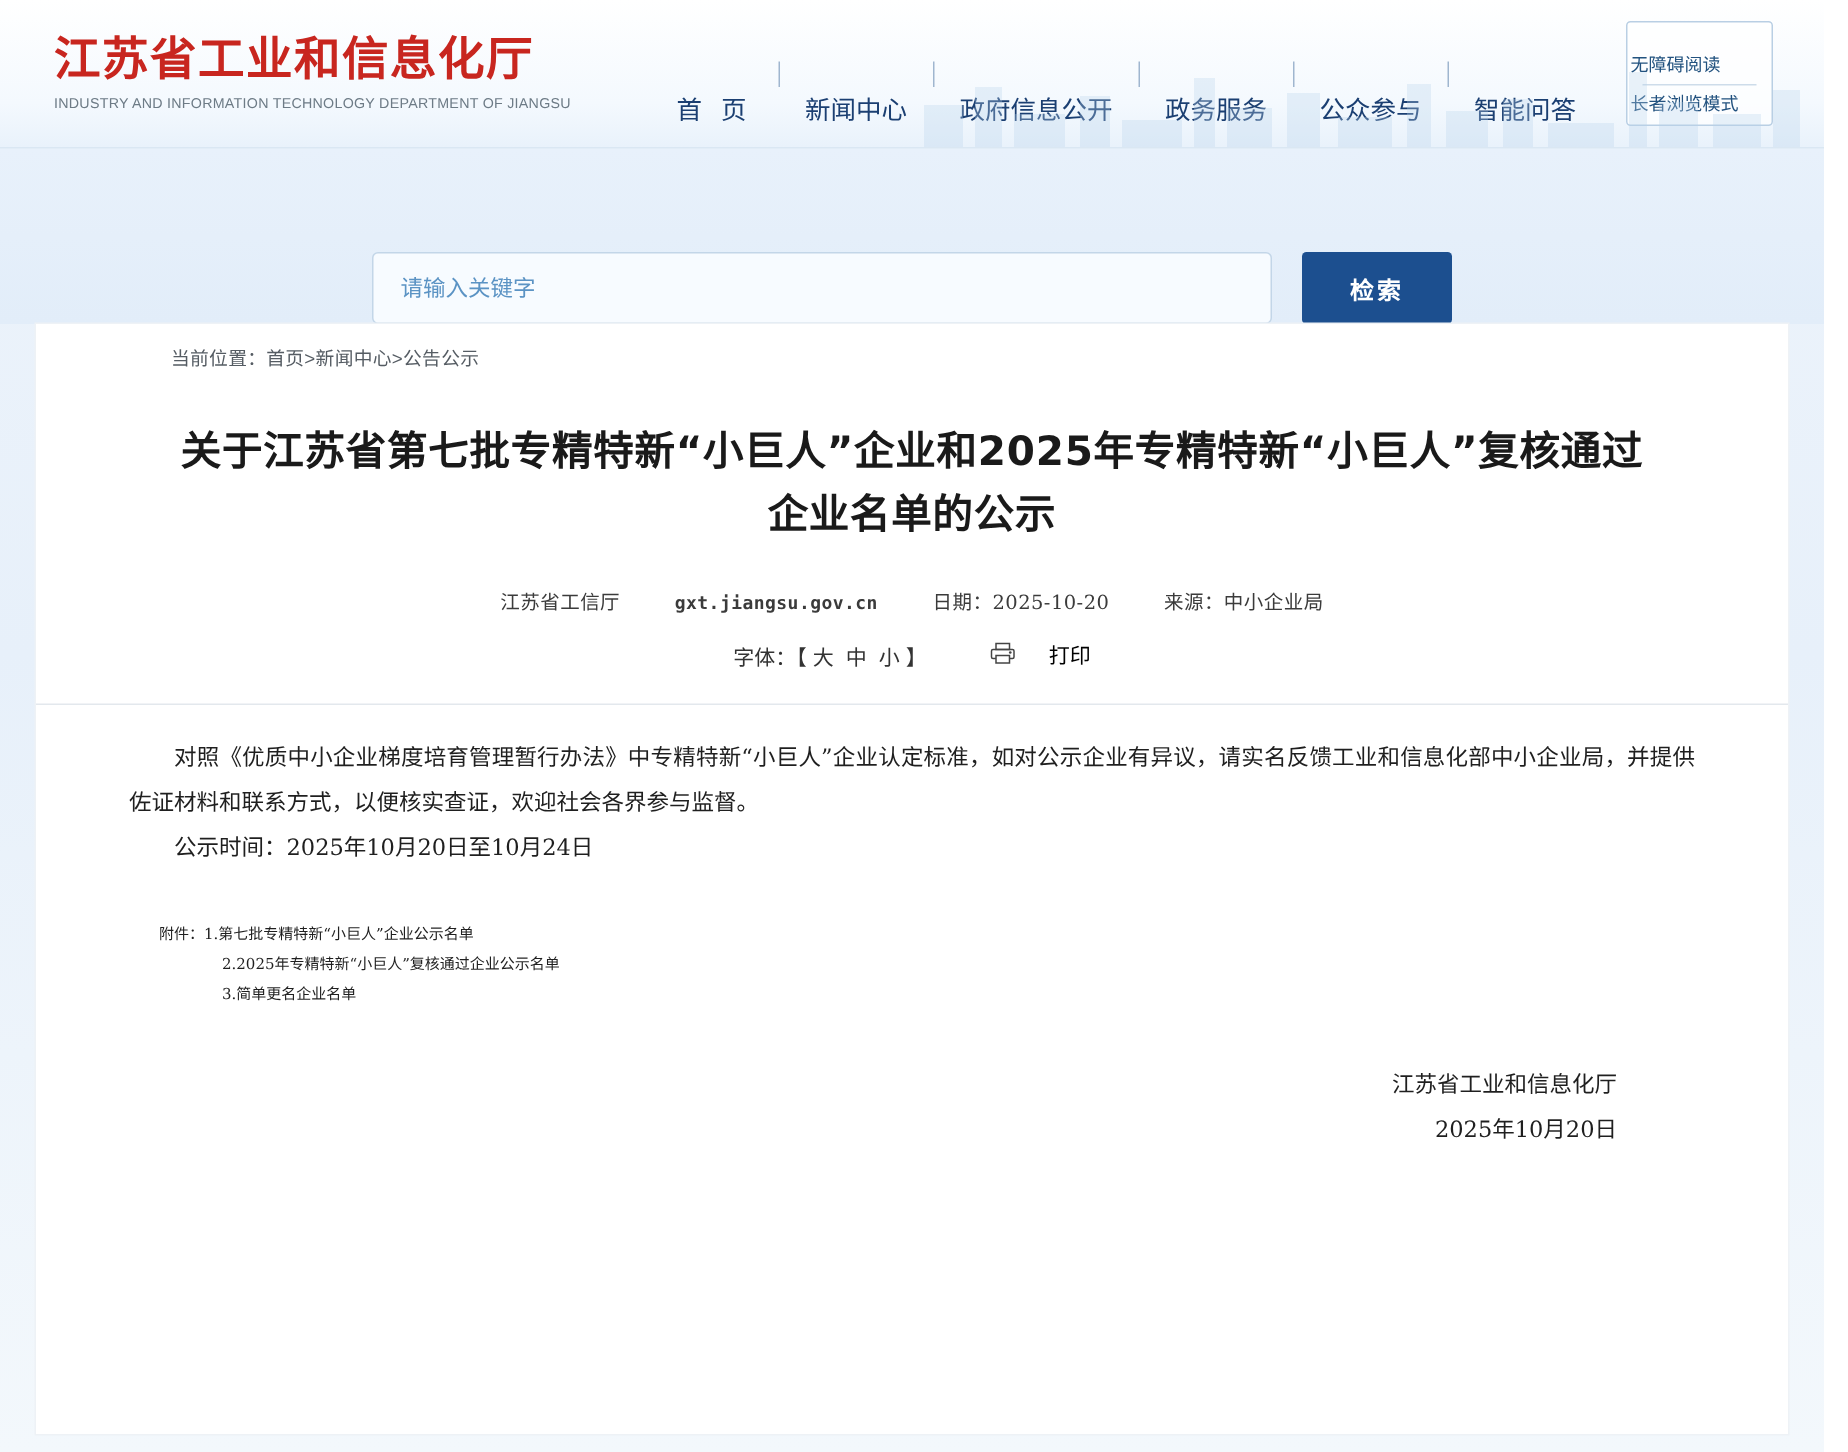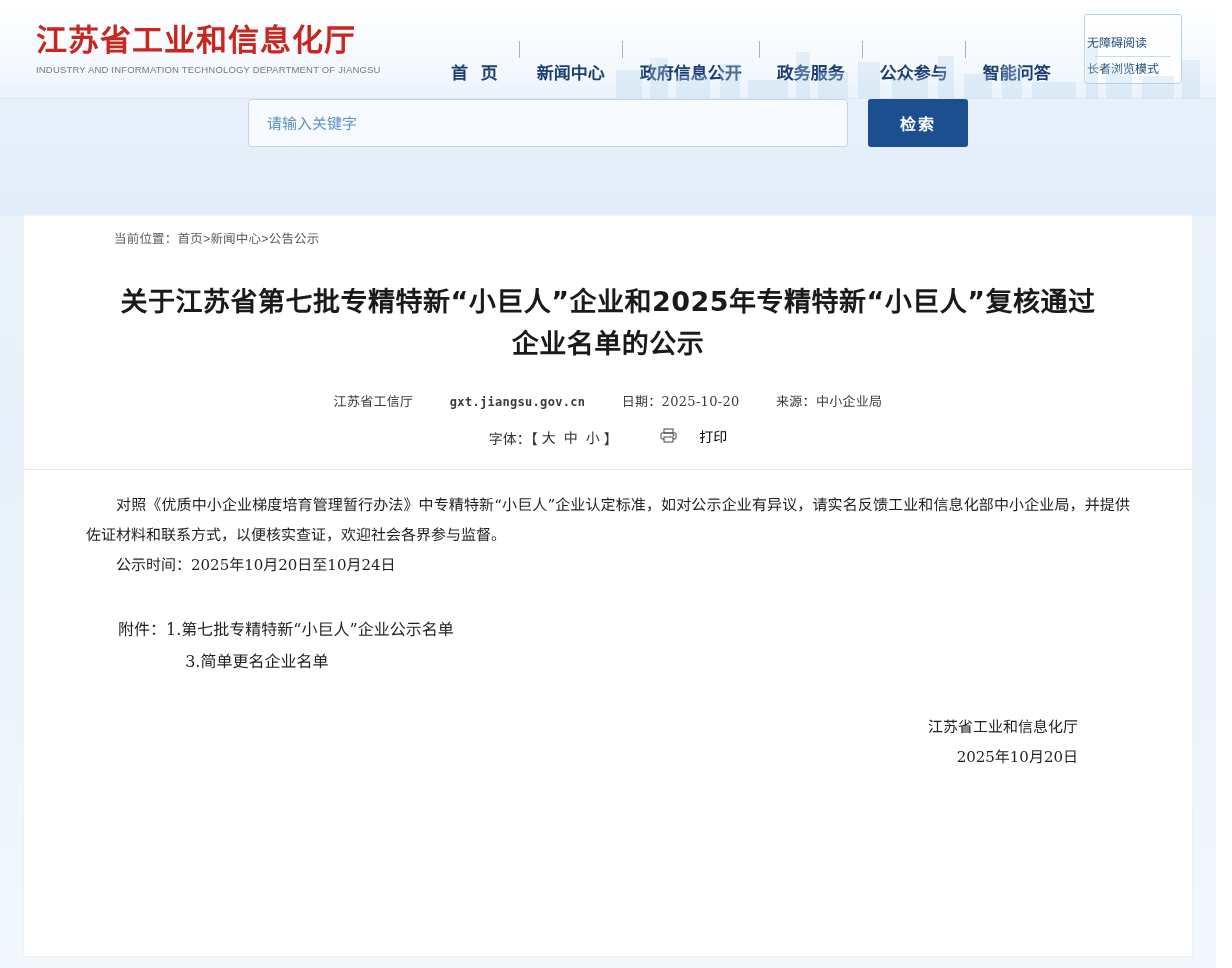--- a/index.html
+++ b/index.html
@@ -56,21 +56,21 @@
     white-space: nowrap;
   }
   .nav {
     display: flex;
     align-items: center;
     margin-left: 34px;
     flex: 1;
   }
   .nav-item {
     font-size: 17px;
-    font-weight: bold;
+    font-weight: normal;
     color: #1b3f72;
     padding: 0 17px;
     white-space: nowrap;
     cursor: pointer;
     margin-top: 44px;
   }
   .nav-item:first-child { letter-spacing: 4px; }
   .nav-sep {
     width: 1px;
     height: 17px;
@@ -97,21 +97,21 @@
     height: 1px;
     background: #cddcea;
     margin: 4px 8px;
   }
 
   
   .searchbar {
     height: 118px;
     background: linear-gradient(to bottom, #e8f1fb, #e2edf9);
     display: flex;
-    align-items: flex-start;
+    align-items: flex-end;
     justify-content: center;
     gap: 20px;
     border-top: 1px solid #dae7f3;
   }
   .search-input {
     width: 600px;
     height: 48px;
     border: 1px solid #c3d6e8;
     background: #f7fbff;
     border-radius: 4px;
@@ -199,21 +199,21 @@
     font-size: 15px;
     color: #1f1f1f;
     line-height: 2.0;
     padding: 20px 6px 0;
     text-align: justify;
   }
   .body-text p { margin: 0; }
   .body-text p.indent { text-indent: 2em; }
   .attach-block {
     font-family: "DejaVu Serif", serif;
-    font-size: 16px;
+    font-size: 10px;
     line-height: 2.0;
     color: #1f1f1f;
     padding: 34px 6px 0;
   }
   .attach-block .att-line { text-indent: 2em; }
   .attach-block .att-line.sub { text-indent: 6.2em; }
   .sign {
     font-family: "DejaVu Serif", serif;
     font-size: 15px;
     color: #1f1f1f;
@@ -309,20 +309,21 @@
 
     <div class="divider"></div>
 
     <div class="body-text">
       <p class="indent">对照《优质中小企业梯度培育管理暂行办法》中专精特新“小巨人”企业认定标准，如对公示企业有异议，请实名反馈工业和信息化部中小企业局，并提供佐证材料和联系方式，以便核实查证，欢迎社会各界参与监督。</p>
       <p class="indent">公示时间：2025年10月20日至10月24日</p>
     </div>
 
     <div class="attach-block">
       <div class="att-line"><span>附件：</span><span>1.第七批专精特新“小巨人”企业公示名单</span></div>
+      <div class="att-line sub">2.2025年专精特新“小巨人”复核通过企业公示名单</div>
       <div class="att-line sub">3.简单更名企业名单</div>
     </div>
 
     <div class="sign">
       <div>江苏省工业和信息化厅</div>
       <div>2025年10月20日</div>
     </div>
 
   </div>
 </div>

